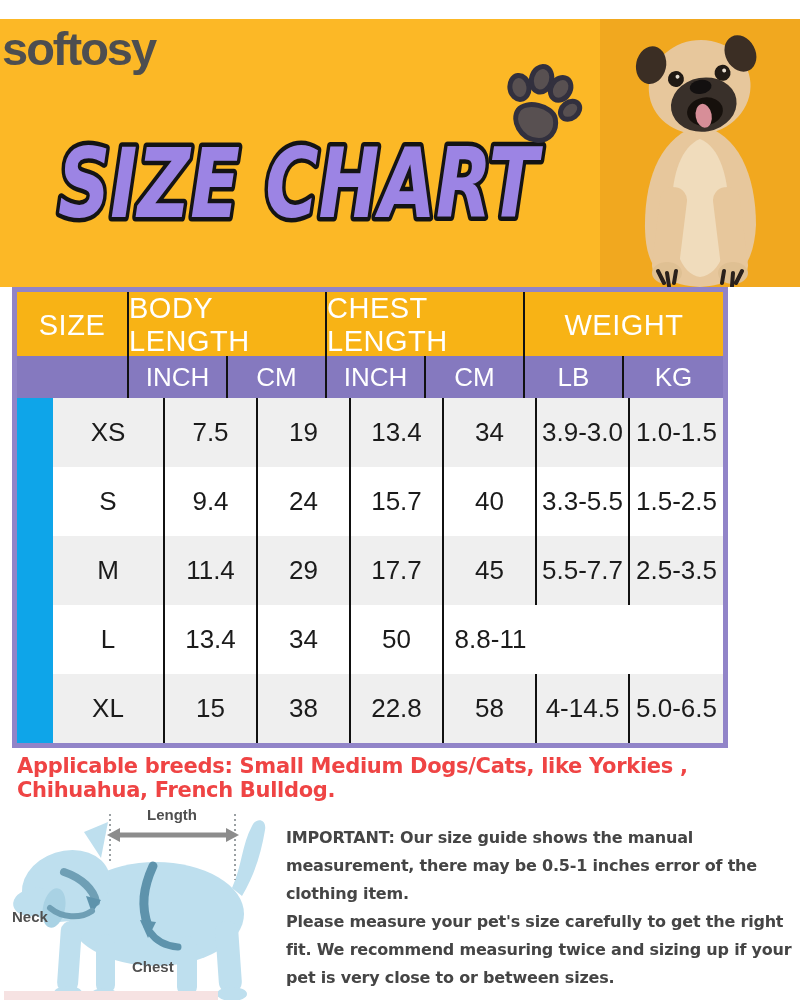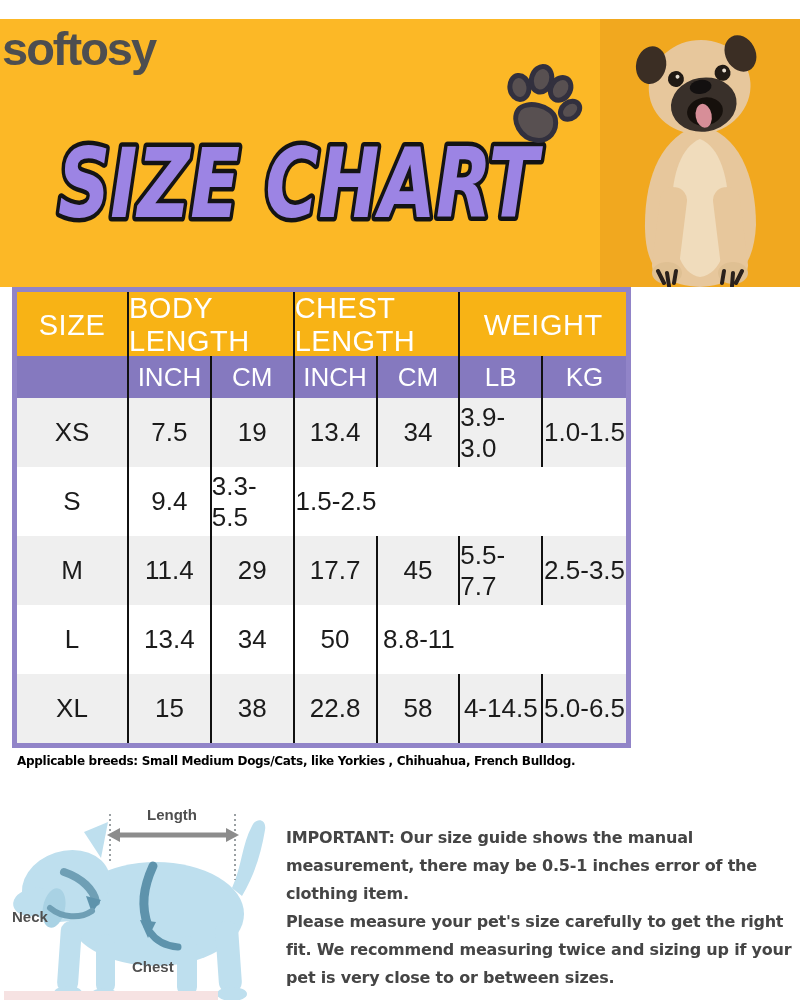--- a/index.html
+++ b/index.html
@@ -53,21 +53,21 @@
     position: absolute;
     left: 600px; top: 0;
     width: 200px; height: 268px;
     background: #F1A81F;
   }
 
   
   .size-table {
     position: absolute;
     left: 12px; top: 287px;
-    width: 619px;
+    width: 716px;
     border: 5px solid #9184C8;
     background: #0ea5e9;
   }
   .trow { display: grid; grid-template-columns: 112px repeat(6, 1fr); }
   .cell {
     display: flex; align-items: center; justify-content: center;
     border-right: 2px solid #111111;
   }
   .trow .cell:last-child { border-right: none; }
   .span2 { grid-column: span 2; }
@@ -77,35 +77,35 @@
     color: #ffffff;
     font-size: 29px;
     letter-spacing: 0.5px;
   }
   .sub-row { height: 42px; }
   .sub-row .cell {
     background: #8579BF;
     color: #ffffff;
     font-size: 26px;
   }
-  .body-row { height: 69px; }
+  .body-row { height: 69px; margin-left: 36px; }
   .body-row .cell { font-size: 26px; color: #1b1b1b; background: transparent; }
   .row-gray { background: #EFEFEF; }
   .row-white { background: #ffffff; }
 
   
   .breeds {
     position: absolute;
     left: 17px; top: 754px;
     width: 772px;
     font-family: "DejaVu Sans", sans-serif;
     font-weight: bold;
-    font-size: 12px;
+    font-size: 21px;
     letter-spacing: -0.3px;
-    color: #000000;
+    color: #ef4444;
   }
 
   
   .diagram-svg { position: absolute; left: 4px; top: 786px; }
   .diagram-label {
     font-family: "Liberation Sans", sans-serif;
     font-weight: bold;
     font-size: 15px;
     fill: #4F4F4F;
   }
@@ -197,20 +197,23 @@
       <div class="cell">7.5</div>
       <div class="cell">19</div>
       <div class="cell">13.4</div>
       <div class="cell">34</div>
       <div class="cell">3.9-3.0</div>
       <div class="cell">1.0-1.5</div>
     </div>
     <div class="trow body-row row-white">
       <div class="cell">S</div>
       <div class="cell">9.4</div>
+      <div class="cell">24</div>
+      <div class="cell">15.7</div>
+      <div class="cell">40</div>
       <div class="cell">3.3-5.5</div>
       <div class="cell">1.5-2.5</div>
     </div>
     <div class="trow body-row row-gray">
       <div class="cell">M</div>
       <div class="cell">11.4</div>
       <div class="cell">29</div>
       <div class="cell">17.7</div>
       <div class="cell">45</div>
       <div class="cell">5.5-7.7</div>

